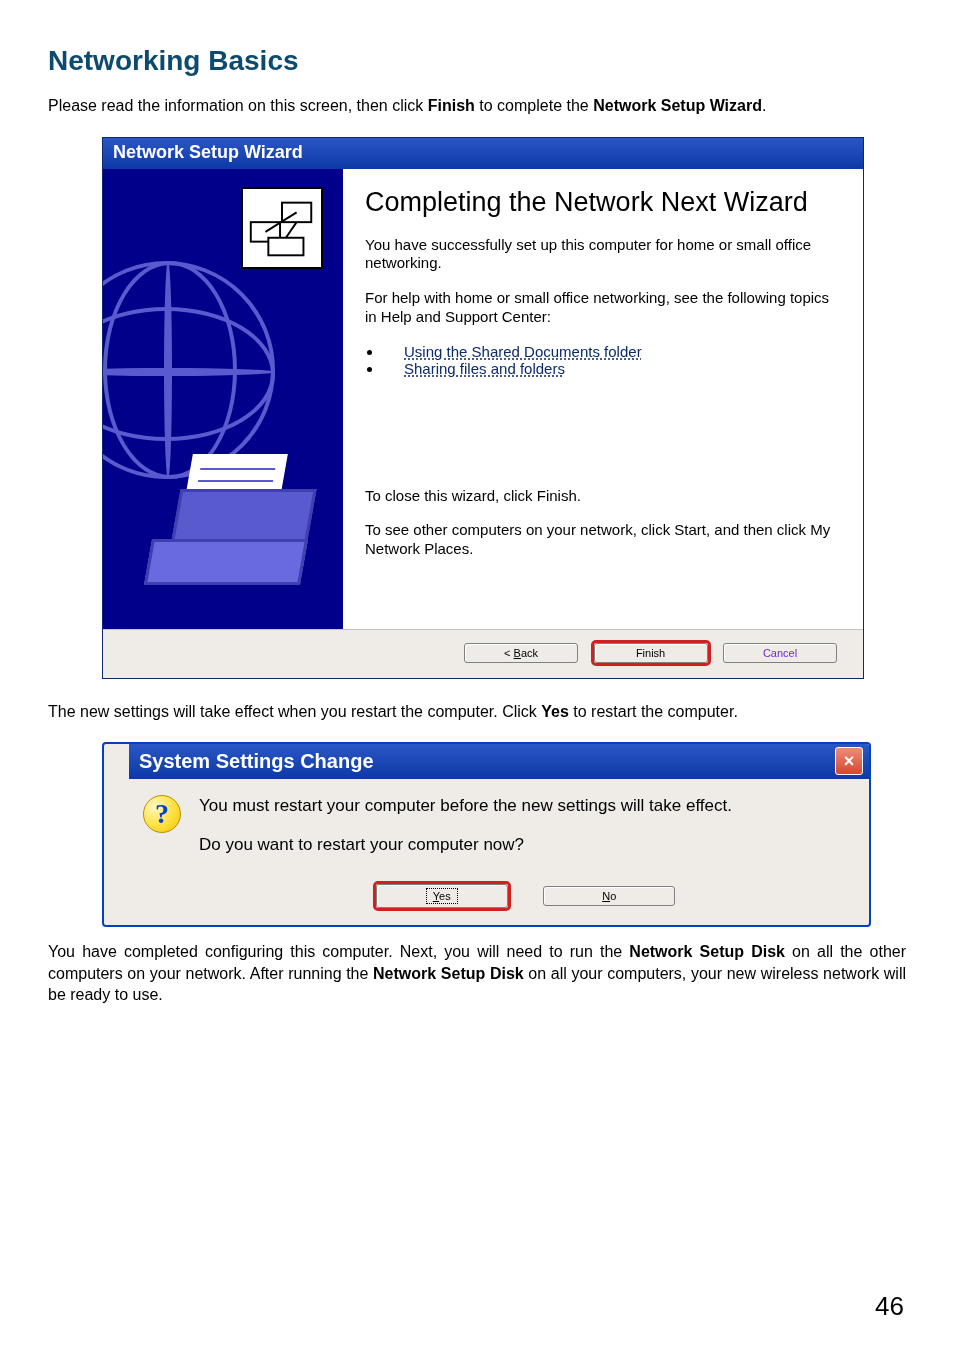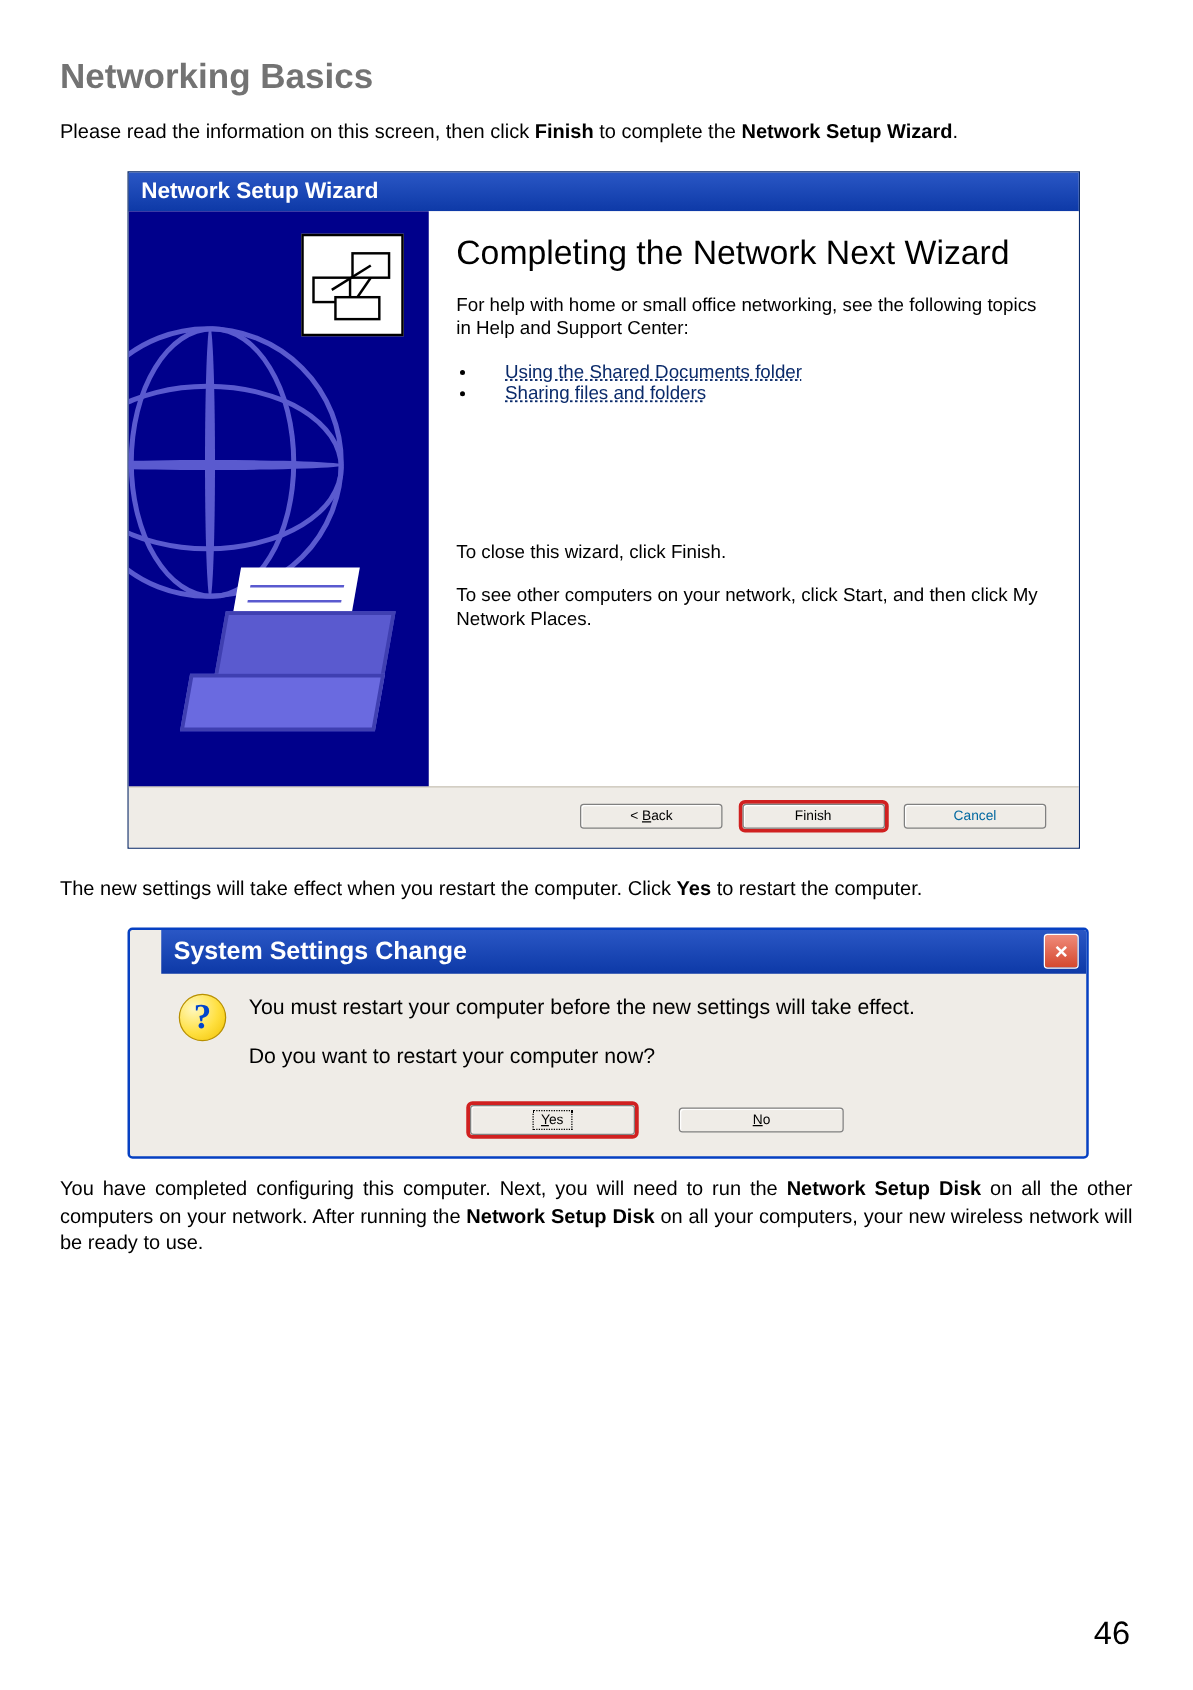--- a/index.html
+++ b/index.html
@@ -12,21 +12,21 @@
   }
   .page {
     width: 954px;
     min-height: 1352px;
     position: relative;
     padding: 45px 48px 0 48px;
     box-sizing: border-box;
     color: #000;
   }
   .h1 {
-    color: #737373;
+    color: #0c4a6e;
     font-size: 28px;
     font-weight: bold;
     margin: 0 0 18px 0;
   }
   .para {
     font-size: 16px;
     line-height: 1.35;
     margin: 0 0 20px 0;
   }
   .para b { font-weight: bold; }
@@ -146,21 +146,21 @@
     padding: 3px 10px;
     font-family: Tahoma, sans-serif;
     font-size: 11px;
     text-align:center;
     background:#efece7;
     border:1px solid #808080;
     border-radius:3px;
     margin-left: 8px;
     box-shadow: inset 1px 1px 0 #fff;
   }
-  .xpbtn.disabled { color:#0369a1; }
+  .xpbtn.disabled { color:#6d28d9; }
   .xpbtn u { text-decoration: underline; }
   .red-ring {
     border: 3px solid #d02020;
     border-radius: 5px;
     padding: 0;
     display:inline-block;
     margin-left:8px;
   }
   .red-ring .xpbtn { margin-left:0; }
 
@@ -270,20 +270,21 @@
         </div>
         <div class="printer">
           <div class="paper"></div>
           <div class="body1"></div>
           <div class="tray"></div>
         </div>
       </div>
 
       <div class="wizard-main">
         <div class="wizard-heading">Completing the Network Next Wizard</div>
+        <p class="wizard-text">You have successfully set up this computer for home or small office networking.</p>
         <p class="wizard-text">For help with home or small office networking, see the following topics in Help and Support Center:</p>
         <ul class="wizard-bullets">
           <li><span class="wizard-link">Using the Shared Documents folder</span></li>
           <li><span class="wizard-link">Sharing files and folders</span></li>
         </ul>
         <p class="wizard-text wizard-close-line">To close this wizard, click Finish.</p>
         <p class="wizard-text">To see other computers on your network, click Start, and then click My Network Places.</p>
       </div>
     </div>
 

